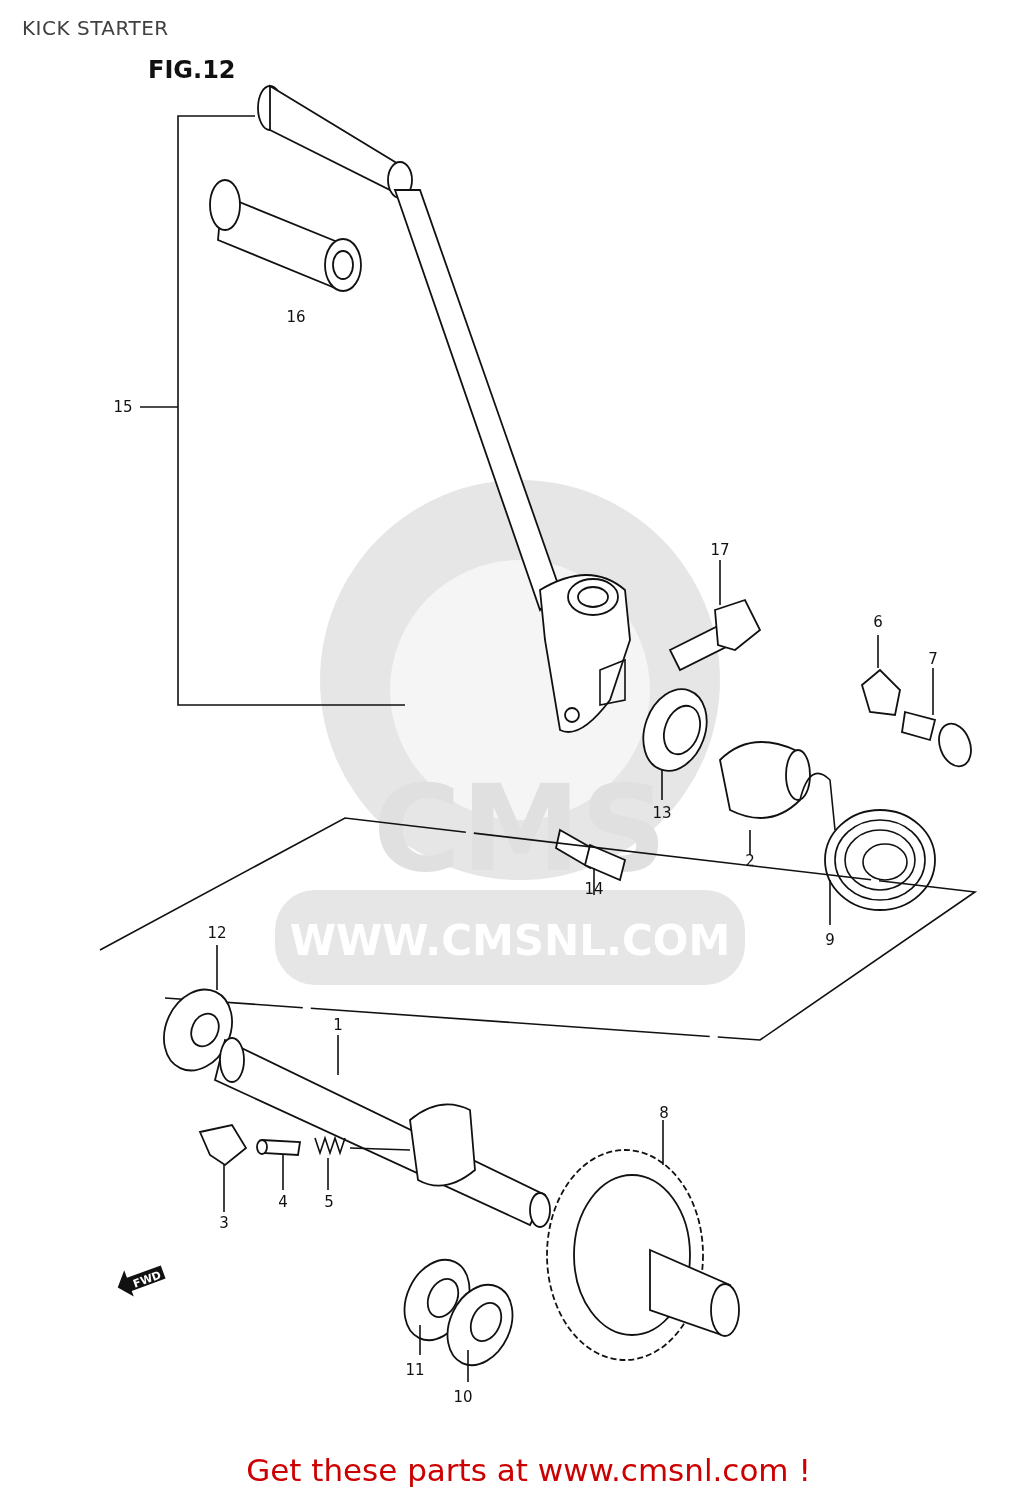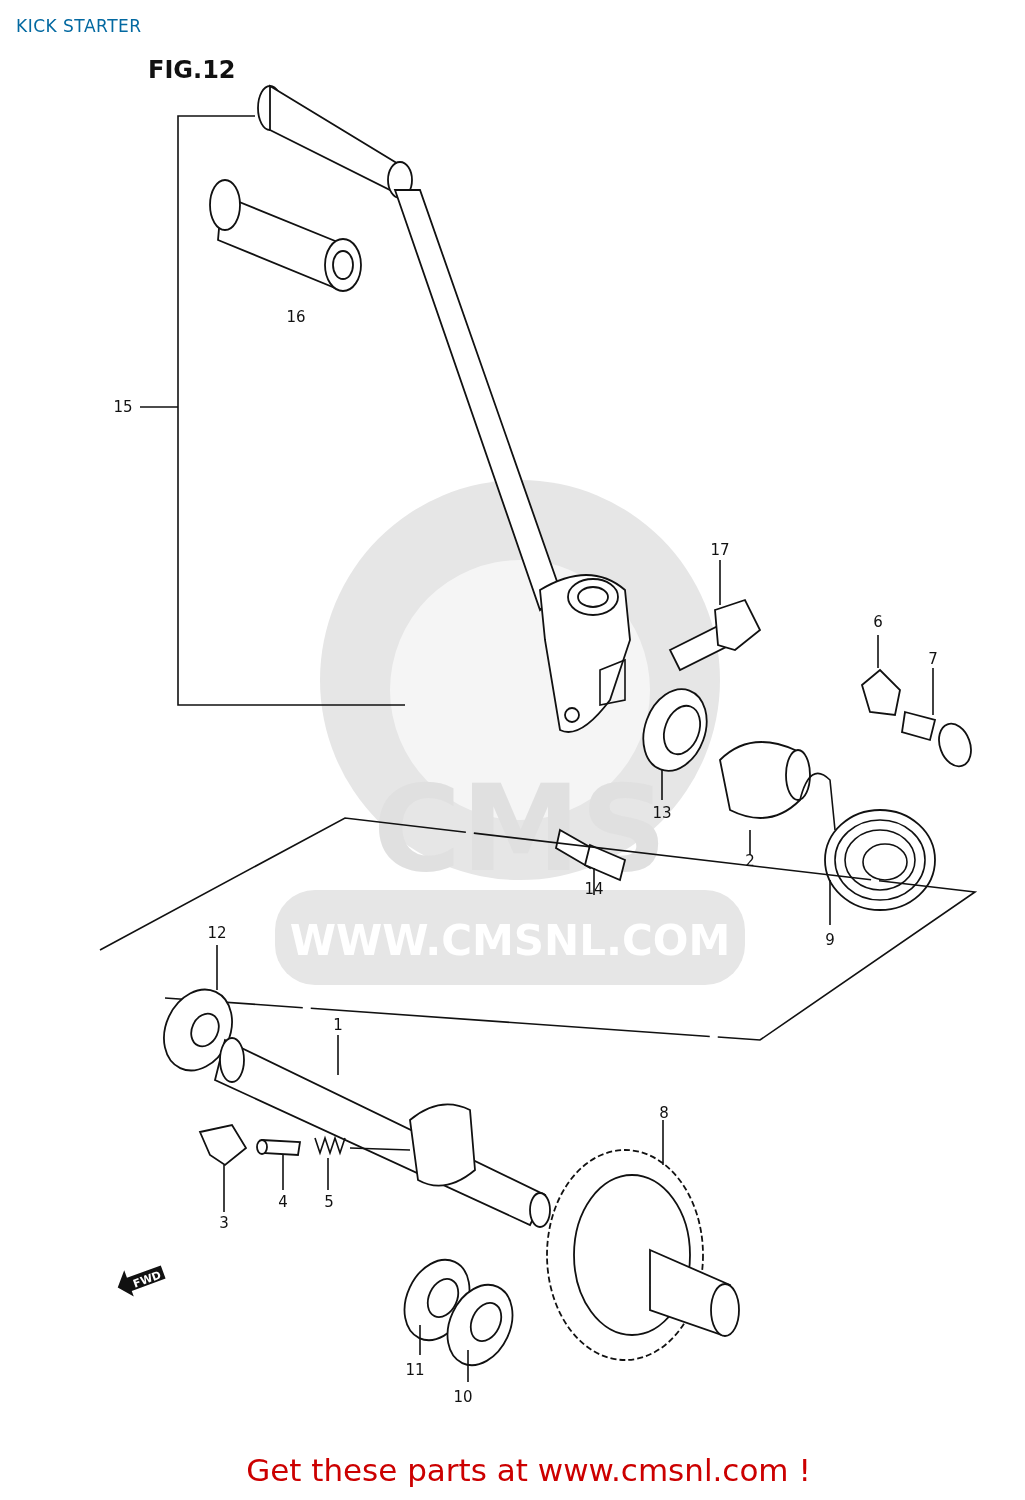--- a/index.html
+++ b/index.html
@@ -1,17 +1,17 @@
 <!DOCTYPE html>
 <html><head>
 <meta charset="utf-8">
 <style>
   html, body { margin:0; padding:0; background:#ffffff; }
   body { width:1025px; height:1500px; position:relative; overflow:hidden; font-family:"DejaVu Sans", sans-serif; }
-  .page-title { position:absolute; left:16px; top:16px; font-size:17px; color:#0369a1; letter-spacing:0.5px; }
+  .page-title { position:absolute; left:22px; top:16px; font-size:20px; color:#404040; letter-spacing:0.5px; }
   .diagram { position:absolute; left:0; top:0; width:1025px; height:1500px; }
   .fig-label { font-family:"DejaVu Sans", sans-serif; font-weight:bold; font-size:24px; fill:#111; }
   .callout { font-family:"DejaVu Sans", sans-serif; font-size:15px; fill:#111; text-anchor:middle; }
   .wm-text { font-family:"DejaVu Sans", sans-serif; font-weight:bold; fill:#ffffff; }
   .footer { position:absolute; left:16px; width:1025px; top:1452px; text-align:center; font-family:"DejaVu Sans", sans-serif; font-size:31px; color:#cc0000; }
   .ln { stroke:#111; stroke-width:1.6; fill:none; }
   .part { stroke:#111; stroke-width:1.8; fill:#fff; }
   .wm { fill:#e6e6e6; }
 </style>
 </head>

